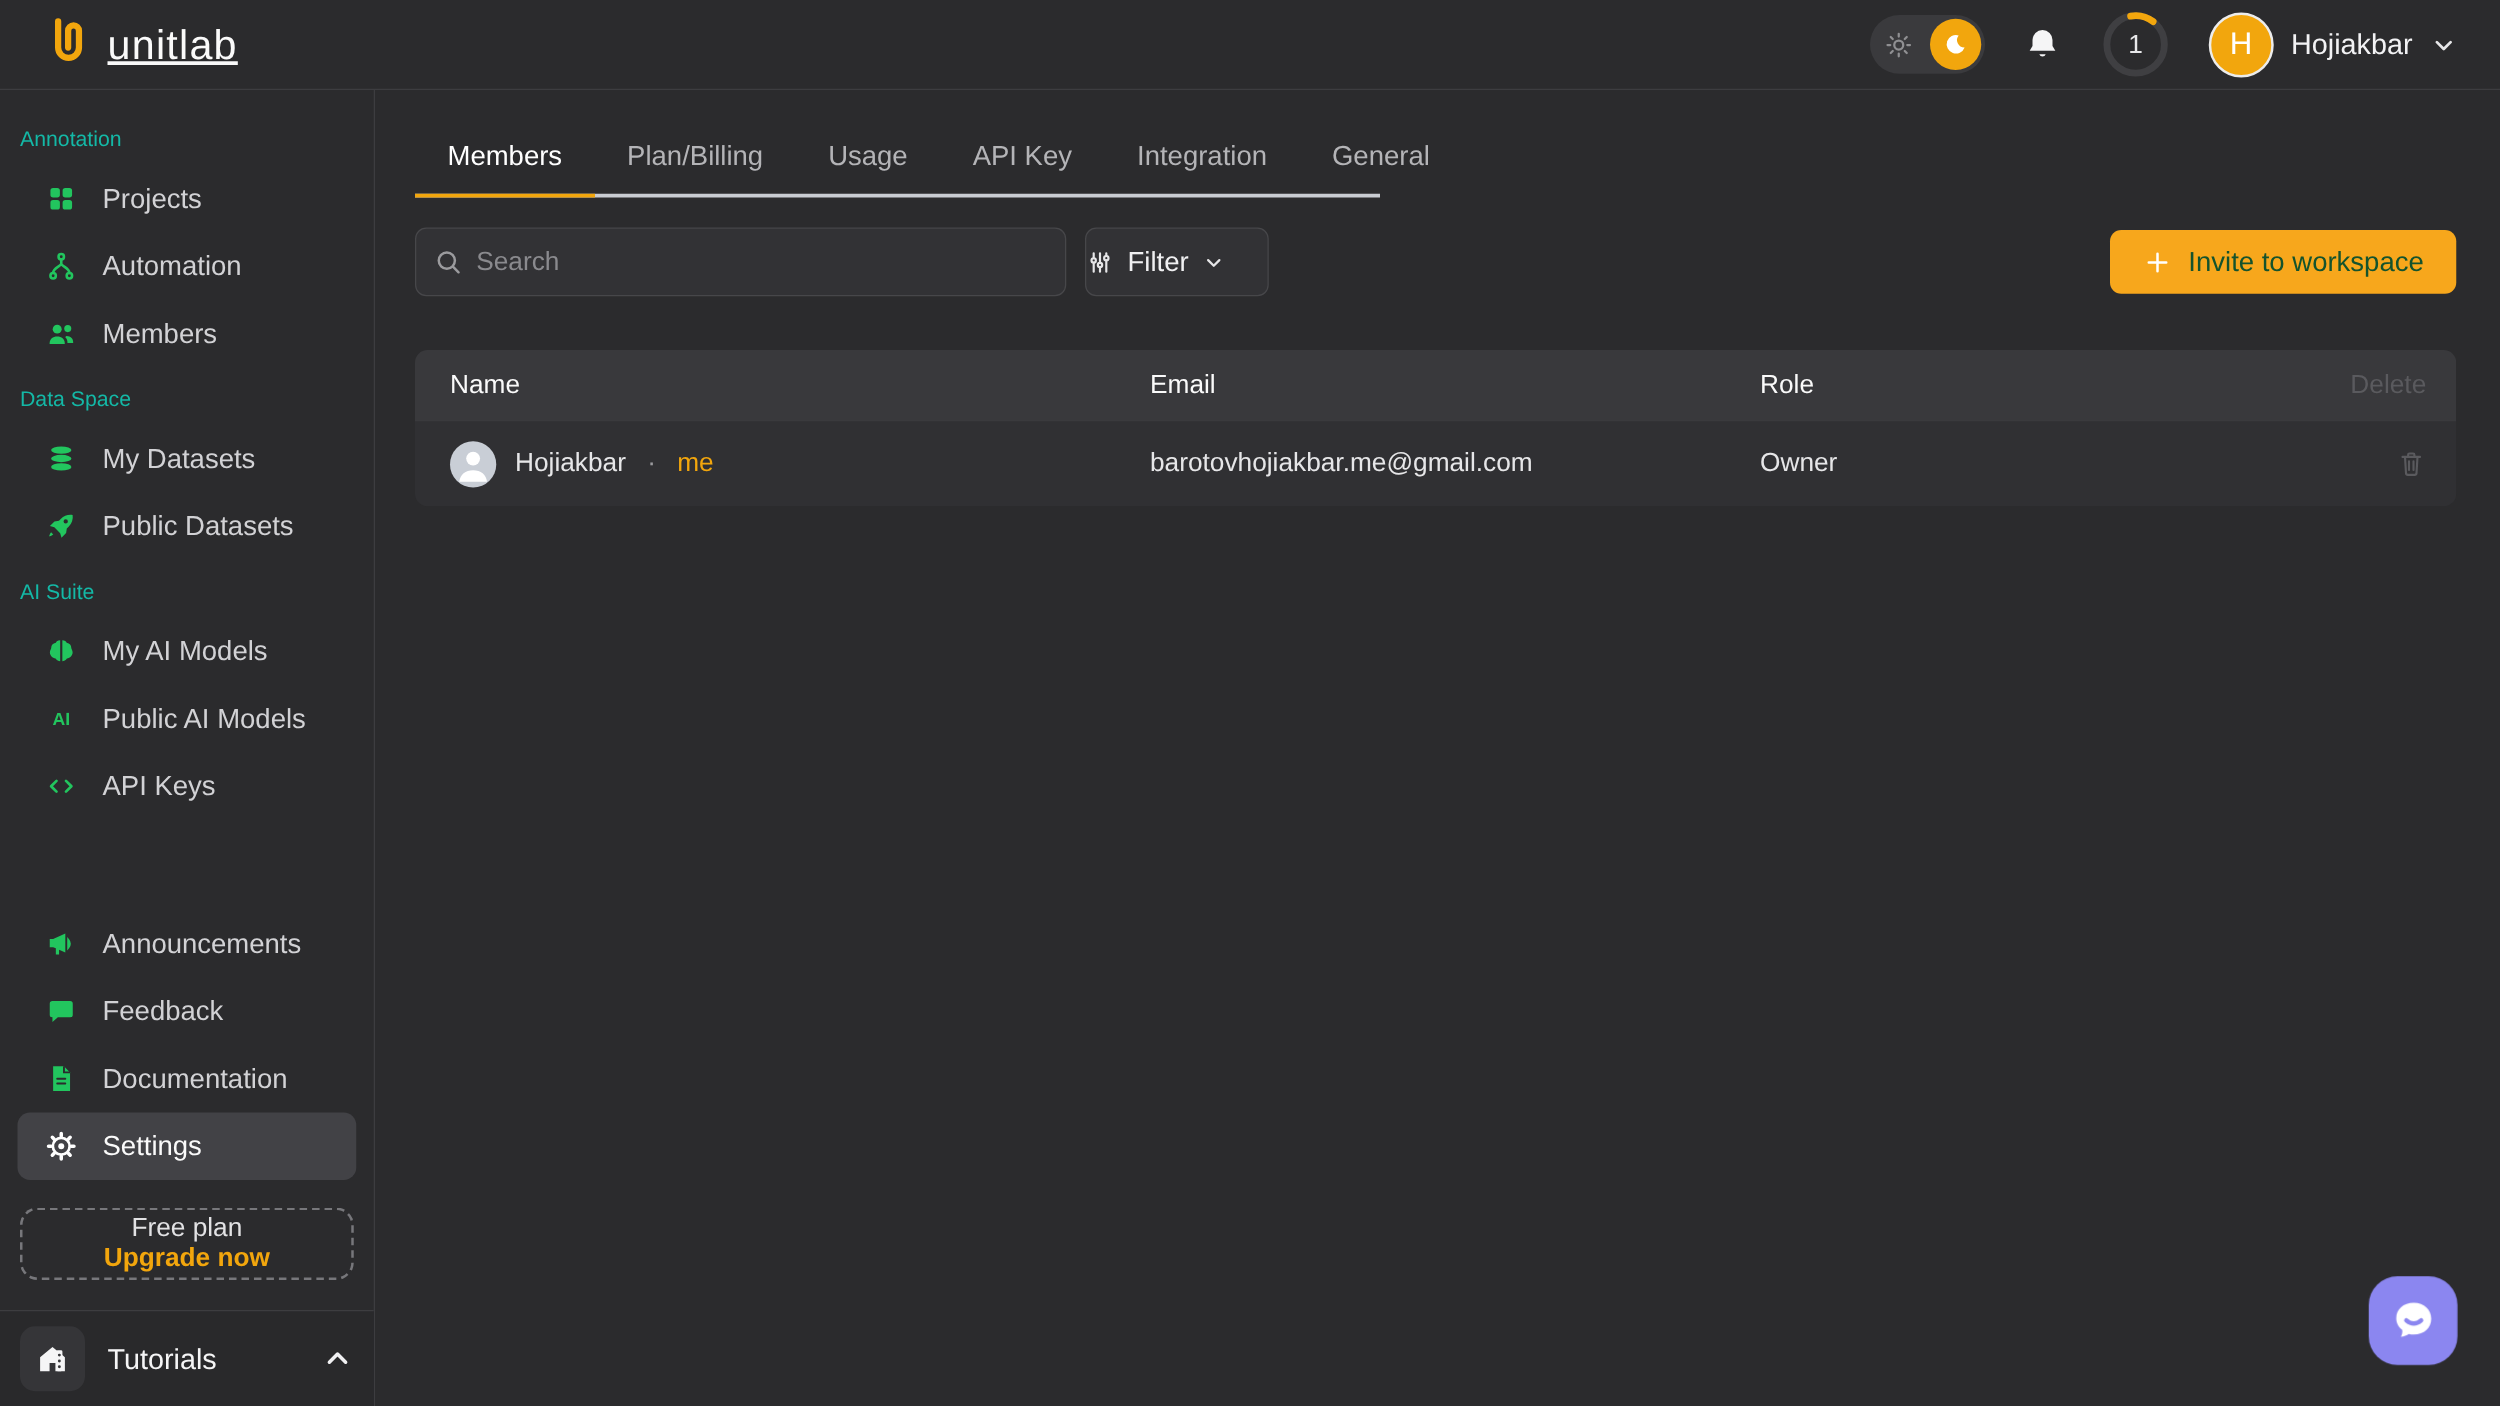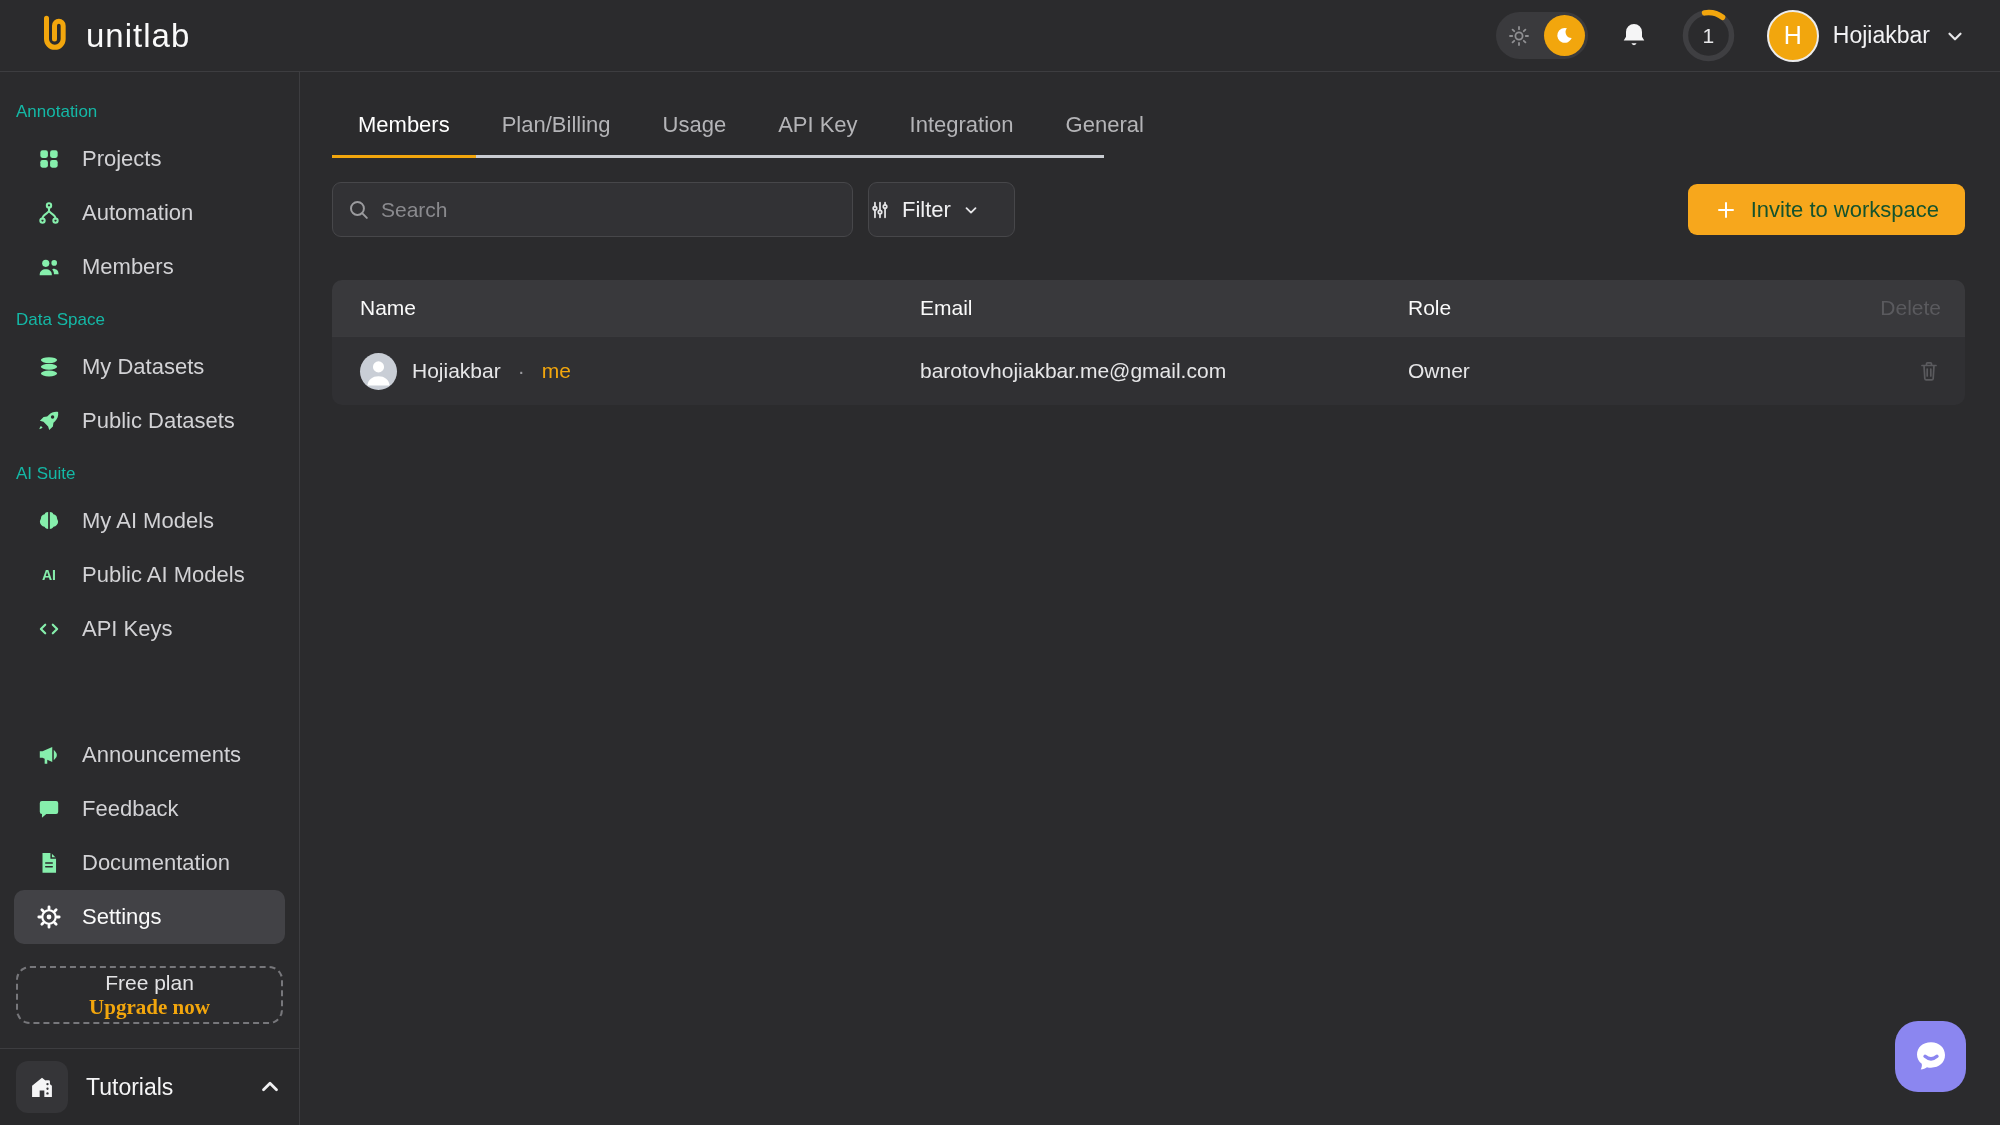--- a/index.html
+++ b/index.html
@@ -8,21 +8,21 @@
     font-family:"Liberation Sans","DejaVu Sans",sans-serif;
     background:#2b2b2d; color:#ececee;
     display:flex; flex-direction:column;
   }
   
   .topbar {
     height:72px; flex:0 0 72px; display:flex; align-items:center;
     padding:0 34px; border-bottom:1px solid #3d3d40; background:#2b2b2d;
   }
   .logo { display:flex; align-items:center; gap:12px; }
-  .logo-text { font-size:33px; letter-spacing:1px; color:#fafafa; font-weight:400; }
+  .logo-text { font-size:33px; letter-spacing:1px; color:#fafafa; font-weight:400;text-decoration:underline; }
   .topbar-right { margin-left:auto; display:flex; align-items:center; gap:30px; }
   .theme-toggle {
     width:92px; height:47px; border-radius:24px; background:#3a3a3d;
     display:flex; align-items:center; padding:0 3px; justify-content:space-between;
   }
   .sun-wrap { width:40px; display:flex; justify-content:center; color:#8f8f92; }
   .moon-wrap {
     width:41px; height:41px; border-radius:50%; background:#f2a60d;
     display:flex; align-items:center; justify-content:center;
   }
@@ -46,30 +46,30 @@
     width:300px; flex:0 0 300px; border-right:1px solid #3d3d40;
     display:flex; flex-direction:column; background:#2b2b2d;
   }
   .side-scroll { flex:1; display:flex; flex-direction:column; padding-top:14px; min-height:0; }
   .section-label { font-size:17px; color:#14b8a6; margin:16px 0 10px 16px; }
   .side-item {
     height:54px; display:flex; align-items:center; gap:20px;
     padding-left:36px; color:#d2d2d5; font-size:22px; cursor:pointer;
     margin:0 14px 0 0; border-radius:10px;
   }
-  .side-item .ic { width:26px; height:26px; color:#86efac; display:flex; align-items:center; justify-content:center; flex:0 0 26px; }
+  .side-item .ic { width:26px; height:26px; color:#22c55e; display:flex; align-items:center; justify-content:center; flex:0 0 26px; }
   .side-item.active { background:#424246; margin:0 14px; padding-left:22px; color:#fafafa; }
   .side-item.active .ic { color:#fff; }
   .grow { flex:1 1 auto; }
   .plan-box {
     margin:22px 16px 24px 16px; border:2px dashed #77777b; border-radius:14px;
     height:58px; display:flex; align-items:center; justify-content:center; padding:0 24px;flex-direction:column;
   }
   .plan-label { font-size:21px; color:#e2e2e4; }
-  .upgrade { font-size:21px; color:#f2a60d; font-weight:700; cursor:pointer;font-family:Liberation Serif, serif; }
+  .upgrade { font-size:21px; color:#f2a60d; font-weight:700; cursor:pointer; }
   .tutorials-bar {
     flex:0 0 77px; border-top:1px solid #3d3d40; background:#29292b;
     display:flex; align-items:center; padding:0 16px; gap:18px;
   }
   .tut-icon {
     width:52px; height:52px; border-radius:12px; background:#353538;
     display:flex; align-items:center; justify-content:center; color:#f5f5f6;
   }
   .tut-label { font-size:23px; color:#f5f5f6; }
   .tut-chev { margin-left:auto; color:#f0f0f2; display:flex; }

